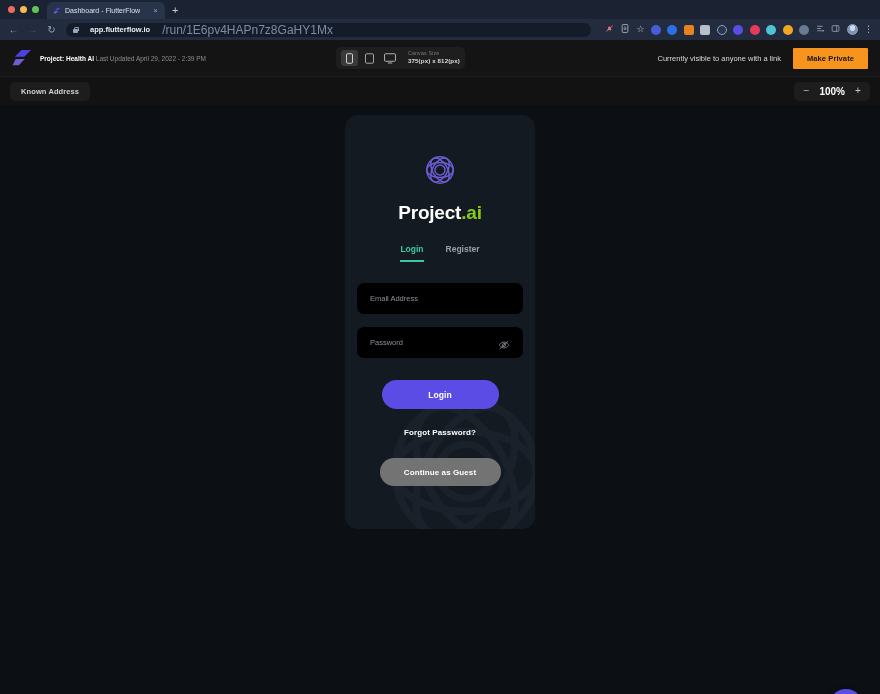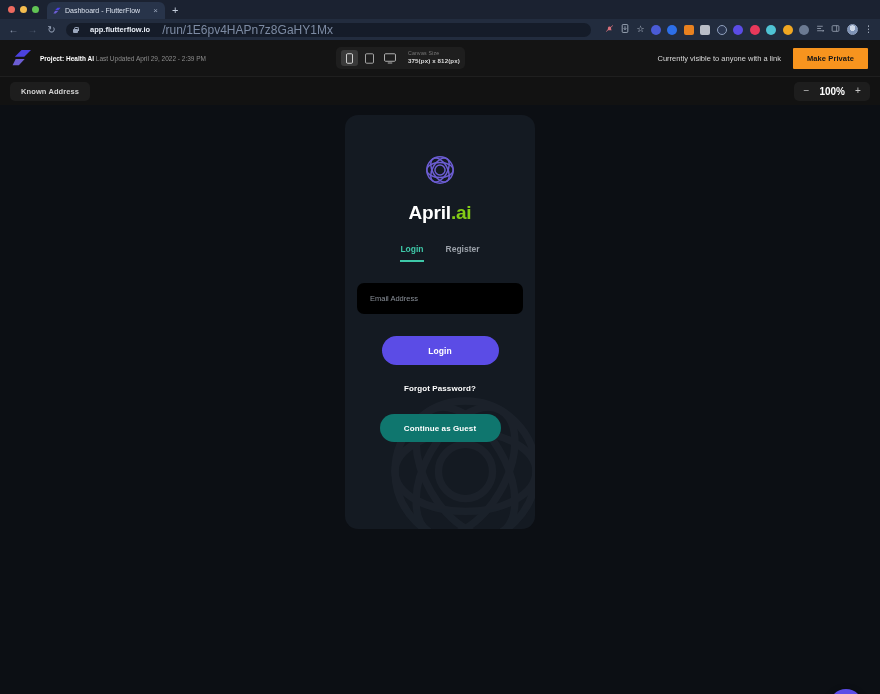--- a/index.html
+++ b/index.html
@@ -159,21 +159,21 @@
 
   .btn-login {
     width: 117px; height: 29px; background: #5b4ce6; color: #ffffff;
     border: none; border-radius: 15px; font-size: 8.5px; font-weight: bold;
     margin-top: 22px; letter-spacing: 0.1px;
   }
   .forgot {
     font-size: 8px; font-weight: bold; color: #ffffff; margin-top: 19px; letter-spacing: 0.1px;
   }
   .btn-guest {
-    width: 121px; height: 28px; background: #0f766e; color: #ffffff;
+    width: 121px; height: 28px; background: #737373; color: #ffffff;
     border: none; border-radius: 14px; font-size: 8px; font-weight: bold;
     margin-top: 21px; letter-spacing: 0.1px;
   }
 
   .fab {
     position: absolute; right: 17px; bottom: 11px;
     width: 34px; height: 34px; border-radius: 50%; background: #5b4ce6;
     display: flex; align-items: center; justify-content: center;
     box-shadow: 0 2px 7px rgba(0,0,0,0.45);
   }
@@ -338,32 +338,42 @@
             <circle cx="50" cy="50" r="30"></circle>
             <ellipse cx="50" cy="50" rx="30" ry="17" transform="rotate(60 50 50)"></ellipse>
             <ellipse cx="50" cy="50" rx="30" ry="17" transform="rotate(120 50 50)"></ellipse>
             <ellipse cx="50" cy="50" rx="30" ry="17"></ellipse>
             <circle cx="50" cy="50" r="11.5"></circle>
           </g>
         </svg>
       </span>
 
       <div class="app-title">
-        <span>April</span><span class="ai">.ai</span>
+        <span>Project</span><span class="ai">.ai</span>
       </div>
 
       <div class="tabs">
         <span class="tab-item active">Login</span>
         <span class="tab-item inactive">Register</span>
       </div>
 
       <div class="field first">
         <span class="field-placeholder">Email Address</span>
       </div>
 
+      <div class="field">
+        <span class="field-placeholder">Password</span>
+        <span class="eye-icon">
+          <svg width="12" height="12" viewBox="0 0 20 20">
+            <path d="M2 10s3-5 8-5 8 5 8 5-3 5-8 5-8-5-8-5z" fill="none" stroke="#8a9099" stroke-width="1.3"></path>
+            <circle cx="10" cy="10" r="2.6" fill="none" stroke="#8a9099" stroke-width="1.3"></circle>
+            <line x1="3" y1="16.5" x2="17" y2="3.5" stroke="#8a9099" stroke-width="1.4"></line>
+          </svg>
+        </span>
+      </div>
 
       <button class="btn-login">Login</button>
       <div class="forgot">Forgot Password?</div>
       <button class="btn-guest">Continue as Guest</button>
     </div>
   </div>
 
   <div class="fab">
     
   </div>

